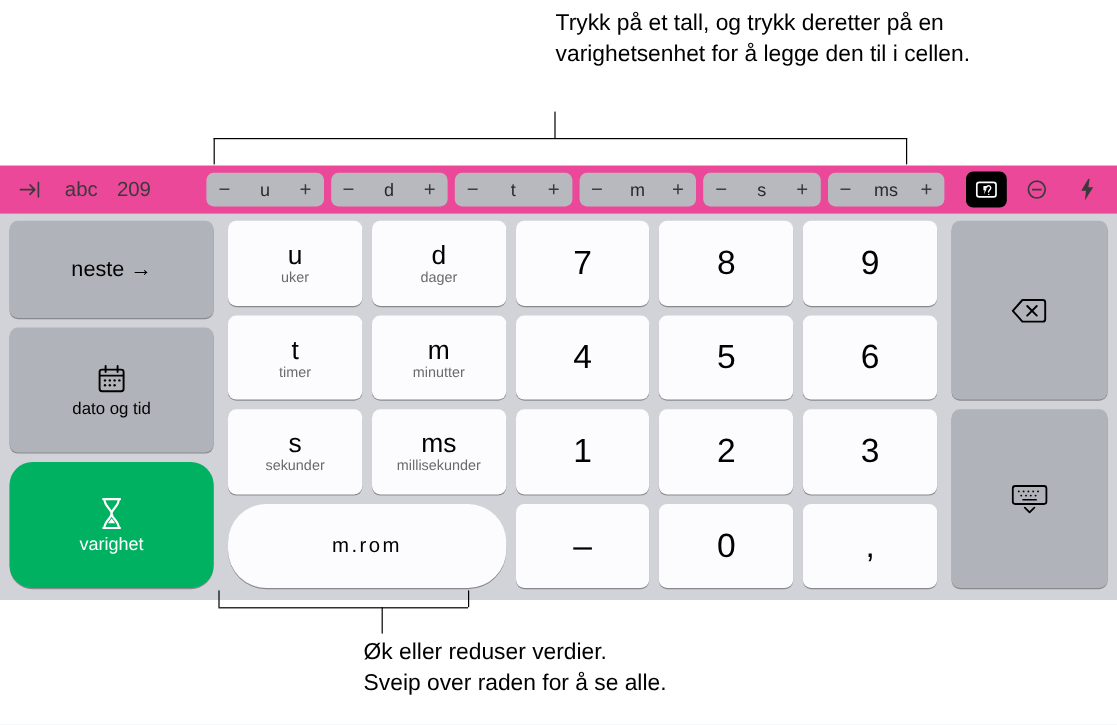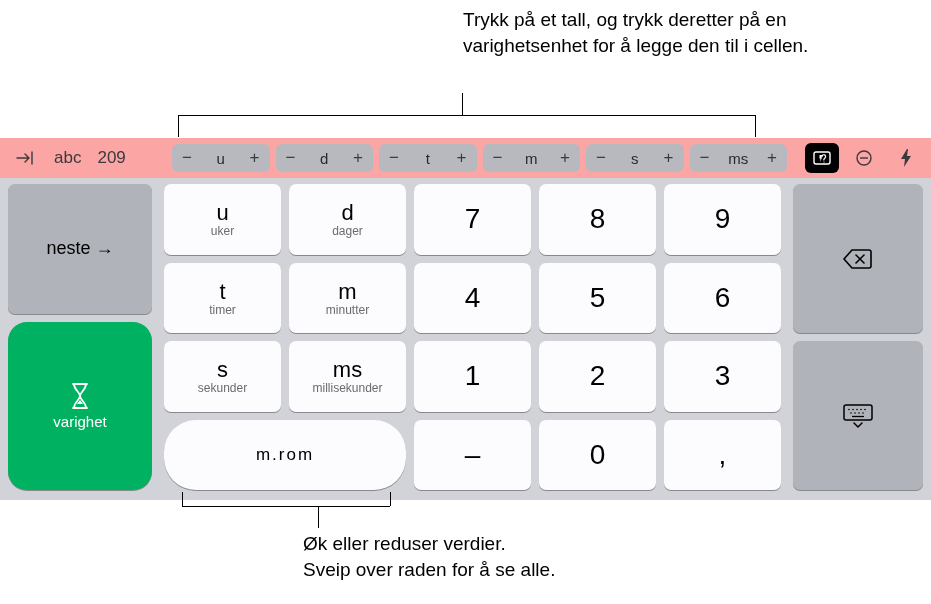--- a/index.html
+++ b/index.html
@@ -34,21 +34,21 @@
       background: #d1d3d8;
       display: flex;
       flex-direction: column;
     }
 
     .top-accessory {
       display: flex;
       align-items: center;
       padding: 5px 8px;
       gap: 4px;
-      background: #fca5a5;
+      background: #ec4899;
     }
     .accessory-left {
       display: flex;
       align-items: center;
       gap: 8px;
       width: 158px;
     }
     .accessory-middle {
       flex: 1;
       display: flex;
@@ -97,21 +97,21 @@
     .stepper-lbl { font-size: 15px; color: #2a2a2c; }
     .stepper-sign { font-size: 17px; color: #3a3a3c; }
 
     .keyboard-body {
       flex: 1;
       display: flex;
       padding: 6px 8px 10px;
       gap: 12px;
     }
     .col-left {
-      width: 144px;
+      width: 170px;
       display: flex;
       flex-direction: column;
       gap: 8px;
       justify-content: center;
     }
     .col-middle {
       flex: 1;
       display: grid;
       grid-template-columns: repeat(5, 1fr);
       grid-template-rows: repeat(4, 1fr);
@@ -264,20 +264,36 @@
           </svg>
       </div>
     </div>
   </div>
 
   <div class="keyboard-body">
 
     <div class="col-left">
       <div class="key gray flex1">
         <span>neste →</span>
+      </div>
+      <div class="key gray flex1 iconkey" style="flex:1.3;">
+        <svg class="svg-icon" width="28" height="28" viewBox="0 0 28 28">
+          <rect x="4" y="6" width="20" height="18" rx="2" fill="none" stroke="#000" stroke-width="1.6"></rect>
+          <line x1="4" y1="11" x2="24" y2="11" stroke="#000" stroke-width="1.6"></line>
+          <line x1="9" y1="3" x2="9" y2="8" stroke="#000" stroke-width="1.6" stroke-linecap="round"></line>
+          <line x1="19" y1="3" x2="19" y2="8" stroke="#000" stroke-width="1.6" stroke-linecap="round"></line>
+          <circle cx="8.5" cy="15" r="1" fill="#000"></circle>
+            <circle cx="12.5" cy="15" r="1" fill="#000"></circle>
+            <circle cx="16.5" cy="15" r="1" fill="#000"></circle>
+            <circle cx="20.5" cy="15" r="1" fill="#000"></circle>
+          <circle cx="8.5" cy="19" r="1" fill="#000"></circle>
+            <circle cx="12.5" cy="19" r="1" fill="#000"></circle>
+            <circle cx="16.5" cy="19" r="1" fill="#000"></circle>
+        </svg>
+        <span class="sublabel">dato og tid</span>
       </div>
       <div class="key green flex1 iconkey" style="flex:1.3;border-radius:19px;">
         <svg class="svg-icon" width="22" height="30" viewBox="0 0 22 30">
           <path d="M4 3h14M4 27h14M5 3c0 6 6 8 6 12s-6 6-6 12M17 3c0 6-6 8-6 12s6 6 6 12" fill="none" stroke="#fff" stroke-width="1.8" stroke-linecap="round"></path>
           <path d="M8 23h6l-3-4z" fill="#fff"></path>
         </svg>
         <span class="sublabel">varighet</span>
       </div>
     </div>
 

